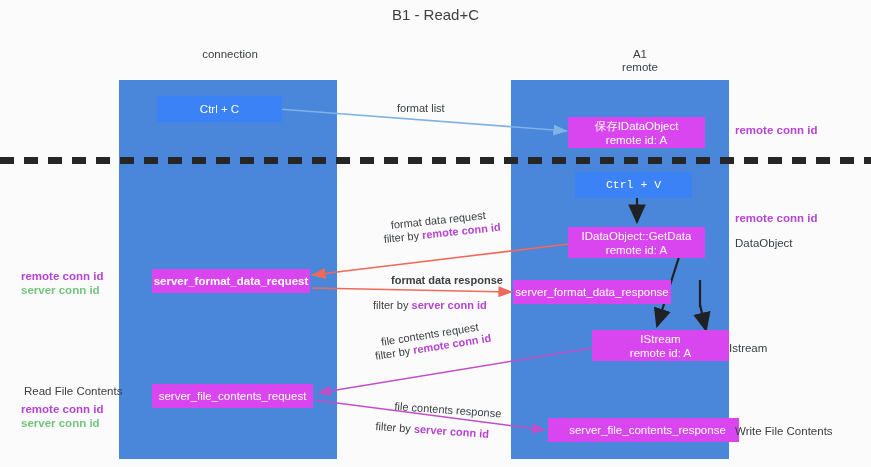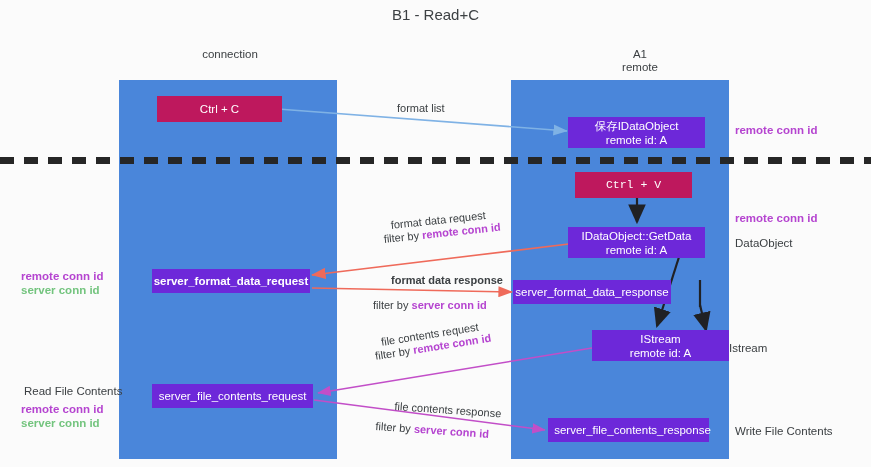--- a/index.html
+++ b/index.html
@@ -37,24 +37,24 @@
     background:repeating-linear-gradient(to right,#262626 0px,#262626 14px,rgba(0,0,0,0) 14px,rgba(0,0,0,0) 24px);
   }
 
   
   .node{
     box-sizing:border-box;
     display:flex;flex-direction:column;align-items:center;justify-content:center;
     color:#ffffff;font-size:11.5px;line-height:14px;text-align:center;
     padding:3px 6px;
   }
-  .green{background:#be185d;}
+  .green{background:#3b82f6;}
   .orange{background:#fbb košt;}
   .orange{background:#fbb council;}
-  .orange{background:#6d28d9;}
+  .orange{background:#d946ef;}
 
   
   .ann{font-size:11.5px;line-height:14px;}
   .purple{color:#b544d0;font-weight:bold;}
   .green-t{color:#73c47e;font-weight:bold;}
   .plain{color:#3c4043;}
 
   
   .edgelab{
     font-size:11px;line-height:14px;color:#3c4043;white-space:nowrap;
@@ -163,21 +163,21 @@
   </div>
 
   <div class="abs node orange" style="left:513px;top:280px;width:158px;height:24px;">
     <span>server_format_data_response</span>
   </div>
 
   <div class="abs node orange" style="left:152px;top:384px;width:161px;height:24px;">
     <span>server_file_contents_request</span>
   </div>
 
-  <div class="abs node orange" style="left:548px;top:418px;width:161px;height:24px;padding-left:14px;">
+  <div class="abs node orange" style="left:548px;top:418px;width:191px;height:24px;padding-left:14px;">
     <span>server_file_contents_response</span>
   </div>
 
   <div class="abs edgelab" style="left:397px;top:101px;">format list</div>
 
   <div class="abs edgelab" style="left:390px;top:218px;transform:rotate(-6deg);transform-origin:left top;">format data request</div>
   <div class="abs edgelab" style="left:383px;top:232px;transform:rotate(-6deg);transform-origin:left top;">
     <span>filter by </span><b>remote conn id</b>
   </div>
 

